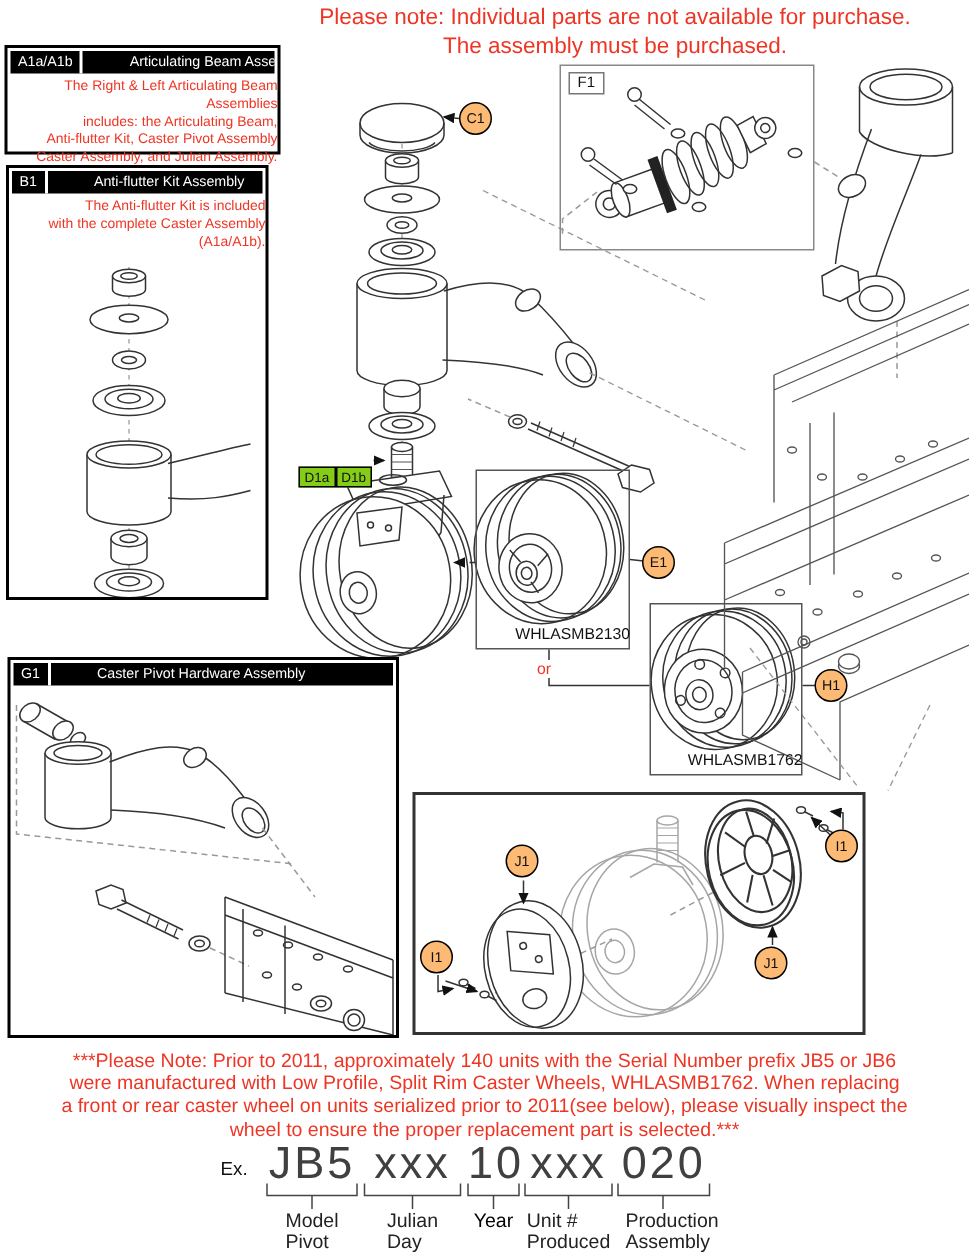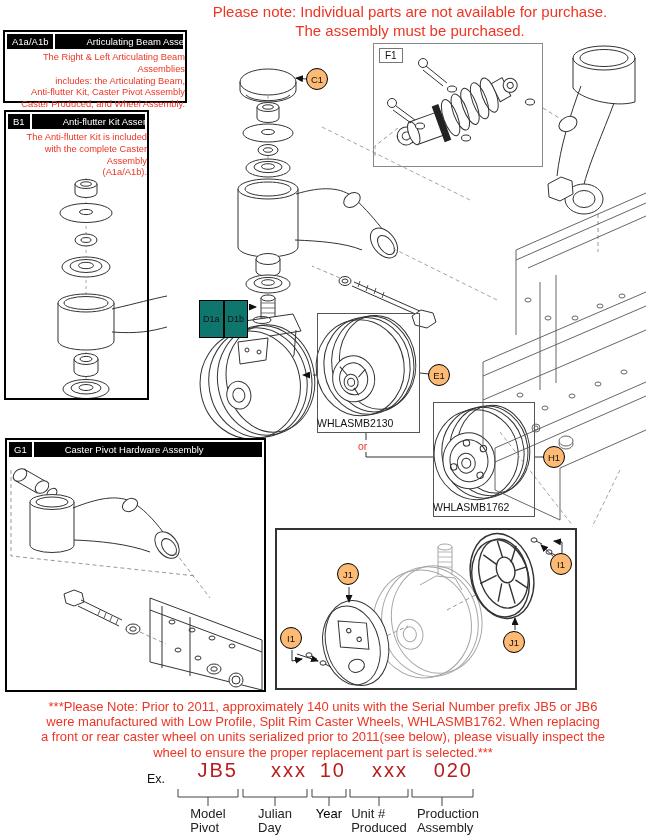--- a/index.html
+++ b/index.html
@@ -12,29 +12,29 @@
   .pbox{position:absolute;border:2px solid #000;background:transparent;z-index:1;box-sizing:border-box;}
   .pbox .hdr{display:flex;background:#000;color:#fff;font-size:9.5px;line-height:15px;height:15px;
              margin:2px 2px 0 2px;white-space:nowrap;gap:25px;}
   .hdr .id{padding:0 5px;border-right:2px solid #fff;}
   .hdr .ttl{padding:0 6px;flex:1;overflow:hidden;}
   .pbox .body{color:#EE3524;font-size:9.3px;line-height:11.8px;text-align:right;padding-top:3px;}
   .thinbox{position:absolute;border:1.5px solid #555;background:transparent;z-index:1;box-sizing:border-box;}
   .circ{position:absolute;width:20px;height:20px;border:1.5px solid #000;border-radius:50%;background:#fdba74;
         font-size:9.5px;display:flex;align-items:center;justify-content:center;z-index:2;}
   .tagbox{position:absolute;display:flex;z-index:2;font-size:9px;line-height:12px;}
-  .tagbox span{border:1px solid #000;background:#0f766e;padding:12px 3px;}
+  .tagbox span{border:1px solid #000;background:#84cc16;padding:0 3px;margin-top:11px;}
   .f1tag{position:absolute;border:1px solid #777;background:#fff;font-size:10px;line-height:13px;
          padding:0 5px;z-index:2;}
-  .wlabel{position:absolute;font-size:10.5px;text-align:left;color:#111;z-index:2;}
+  .wlabel{position:absolute;font-size:10.5px;text-align:right;color:#111;z-index:2;}
   .ortext{position:absolute;left:356px;top:440px;color:#EE3524;font-size:10.5px;background:#fff;
           padding:0 2px;z-index:2;}
   .ex{position:absolute;left:147px;top:772px;font-size:12.5px;z-index:2;}
-  .seg{position:absolute;top:759px;height:32px;font-size:20px;letter-spacing:2px;color:#b91c1c;
-       text-align:right;z-index:2;}
+  .seg{position:absolute;top:759px;height:32px;font-size:30px;letter-spacing:2px;color:#404040;
+       text-align:center;z-index:2;}
   .seg-label{position:absolute;top:807px;transform:translateX(-50%);text-align:left;
              font-size:13px;line-height:14px;color:#222;z-index:2;}
   .seg-label.green{color:#000000;}
 </style>
 </head>
 <body>
 
 <div class="page">
 
 <svg class="art" width="646" height="838" viewBox="0 0 646 838">
@@ -336,25 +336,25 @@
 
 <div class="pbox" style="left:3px;top:30px;width:184px;height:73px;">
   <div class="hdr">
     <span class="id">A1a/A1b</span>
     <span class="ttl">Articulating Beam Assemblies</span>
   </div>
   <div class="body">
     <div>The Right &amp; Left Articulating Beam Assemblies</div>
     <div>includes: the Articulating Beam,</div>
     <div>Anti-flutter Kit, Caster Pivot Assembly</div>
-    <div>Caster Produced, and Wheel Assembly.</div>
+    <div>Caster Assembly, and Julian Assembly.</div>
   </div>
 </div>
 
-<div class="pbox" style="left:4px;top:110px;width:145px;height:290px;">
+<div class="pbox" style="left:4px;top:110px;width:175px;height:290px;">
   <div class="hdr">
     <span class="id">B1</span>
     <span class="ttl">Anti-flutter Kit Assembly</span>
   </div>
   <div class="body">
     <div>The Anti-flutter Kit is included</div>
     <div>with the complete Caster Assembly</div>
     <div>(A1a/A1b).</div>
   </div>
 </div>

